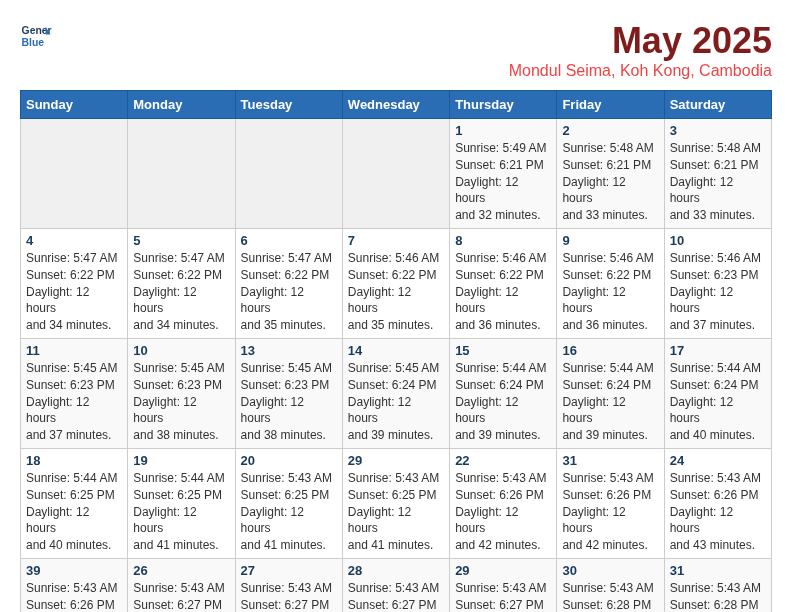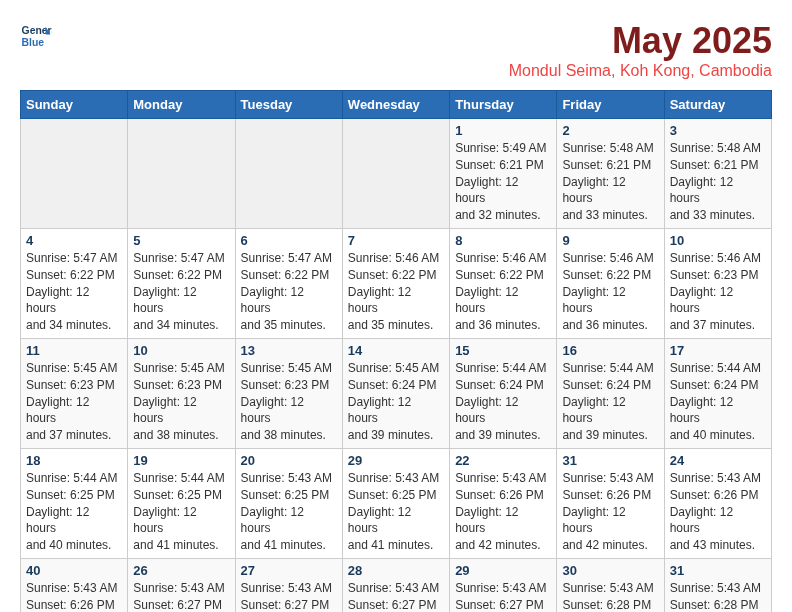--- a/index.html
+++ b/index.html
@@ -219,21 +219,21 @@
           <span class="day-number">31</span>
           <div class="day-info">Sunrise: 5:43 AM<br>Sunset: 6:26 PM<br>Daylight: 12 hours<br>and 42 minutes.</div>
         </td>
         <td>
           <span class="day-number">24</span>
           <div class="day-info">Sunrise: 5:43 AM<br>Sunset: 6:26 PM<br>Daylight: 12 hours<br>and 43 minutes.</div>
         </td>
       </tr>
       <tr>
         <td>
-          <span class="day-number">40</span>
+          <span class="day-number">39</span>
           <div class="day-info">Sunrise: 5:43 AM<br>Sunset: 6:26 PM<br>Daylight: 12 hours<br>and 43 minutes.</div>
         </td>
         <td>
           <span class="day-number">26</span>
           <div class="day-info">Sunrise: 5:43 AM<br>Sunset: 6:27 PM<br>Daylight: 12 hours<br>and 43 minutes.</div>
         </td>
         <td>
           <span class="day-number">27</span>
           <div class="day-info">Sunrise: 5:43 AM<br>Sunset: 6:27 PM<br>Daylight: 12 hours<br>and 44 minutes.</div>
         </td>

